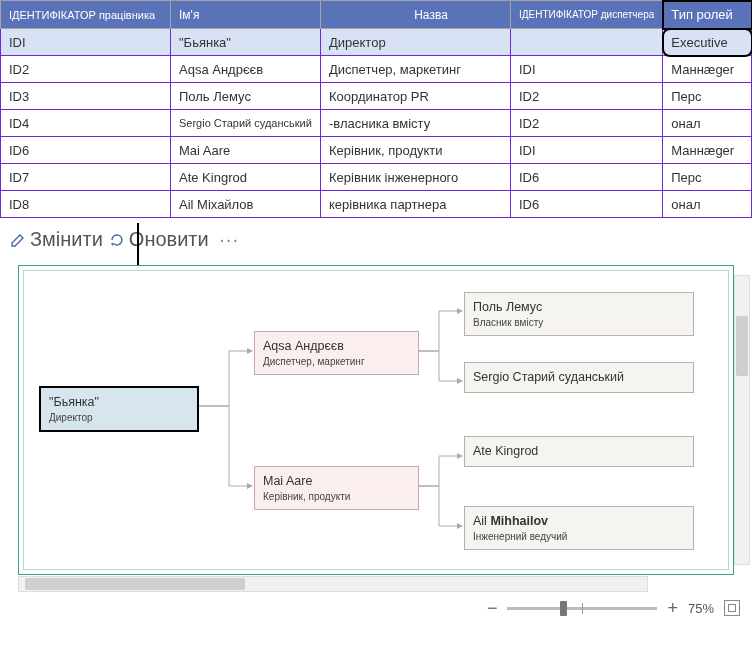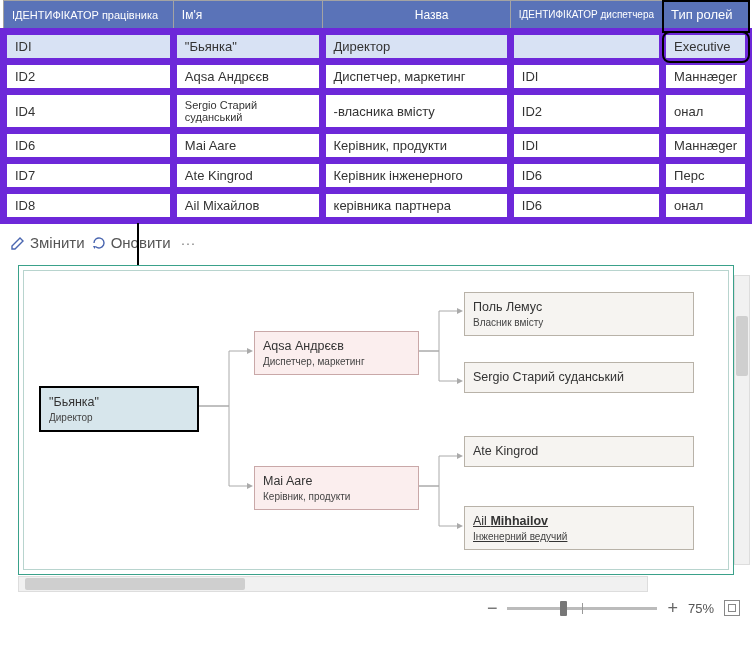--- a/index.html
+++ b/index.html
@@ -10,28 +10,28 @@
   .data-table th {
     background: #5a73b8; color: #fff; font-weight: 400; padding: 6px 8px;
     border: 1px solid #a3a3a3; text-align: left; white-space: nowrap; font-size: 12px;
   }
   .data-table th:nth-child(1) { font-size: 11px; width: 170px; }
   .data-table th:nth-child(2) { width: 150px; }
   .data-table th:nth-child(3) { text-align: center; width: 190px; padding-left: 39px; }
   .data-table th:nth-child(4) { font-size: 10px; width: 120px; }
   .data-table th:nth-child(5) { font-size: 13px; margin-top: 24px; }
   .data-table td {
-    padding: 4px 8px; border: 7px solid #6d28d9; height: 27px; background: #fff;
+    padding: 4px 8px; border: 1px solid #6d28d9; height: 27px; background: #fff;
   }
   .data-table tr.sel td { background: #d8e2f4; }
   .hl-header { outline: 2px solid #000; outline-offset: -1px; }
   .hl-cell { outline: 2px solid #000; outline-offset: -1px; position: relative; border-radius: 7px; }
 
   
-  .toolbar { display: flex; align-items: center; gap: 6px; padding: 10px 10px 8px; font-size: 15px; color: #555; }
+  .toolbar { display: flex; align-items: center; gap: 6px; padding: 10px 10px 8px; font-size: 20px; color: #555; }
   .tool-btn { display: inline-flex; align-items: center; gap: 4px; cursor: pointer; }
   .ellipsis { color: #888; padding: 0 4px; cursor: pointer; }
 
   
   .diagram-wrap { position: relative; padding: 6px 18px 0 18px; }
   .canvas-border { border: 1px solid #3aa18a; background: #fff; position: relative; height: 310px; }
   .canvas-inner { border: 1px solid #b8d4ce; position: absolute; inset: 4px; }
 
   .node {
     position: absolute; border: 1px solid #8aa; padding: 6px 8px; font-size: 12px;
@@ -91,20 +91,27 @@
       <td>Директор</td>
       <td></td>
       <td class="hl-cell">Executive</td>
     </tr>
     <tr>
       <td>ID2</td>
       <td>Aqsa Андрєєв</td>
       <td>Диспетчер, маркетинг</td>
       <td>IDI</td>
       <td>Маннæger</td>
+    </tr>
+    <tr>
+      <td>ID3</td>
+      <td>Поль Лемус</td>
+      <td>Координатор PR</td>
+      <td>ID2</td>
+      <td>Перс</td>
     </tr>
     <tr>
       <td>ID4</td>
       <td style="font-size:11px">Sergio Старий суданський</td>
       <td>-власника вмісту</td>
       <td>ID2</td>
       <td>онал</td>
     </tr>
     <tr>
       <td>ID6</td>
@@ -187,21 +194,21 @@
     <div class="node lvl3" style="left:445px; top:26px; width:230px;">
       <div class="nm">Поль Лемус</div>
       <div class="ttl">Власник вмісту</div>
     </div>
     <div class="node lvl3" style="left:445px; top:96px; width:230px;">
       <div class="nm">Sergio Старий суданський</div>
     </div>
     <div class="node lvl3" style="left:445px; top:170px; width:230px;">
       <div class="nm">Ate Kingrod</div>
     </div>
-    <div class="node lvl3" style="left:445px; top:240px; width:230px;text-decoration:underline;">
+    <div class="node lvl3" style="left:445px; top:240px; width:230px;">
       <div class="nm">
         <span>Ail</span> <b>Mihhailov</b>
       </div>
       <div class="ttl">Інженерний ведучий</div>
     </div>
   </div>
 
   <div class="vscroll">
     <div class="thumb"></div>
   </div>

